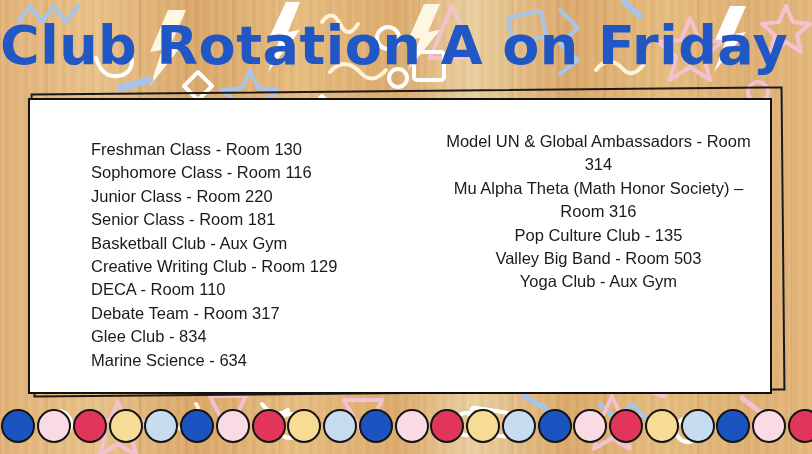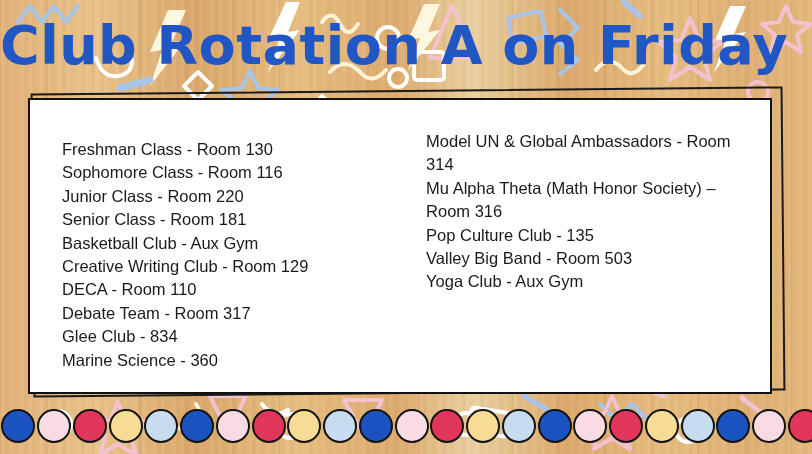--- a/index.html
+++ b/index.html
@@ -104,24 +104,26 @@
     inset: 0;
     display: flex;
     padding: 0;
   }
   .col {
     box-sizing: border-box;
   }
   .col-left {
     width: 350px;
     padding: 38px 0 0 32px;
+    margin-left: 29px;
   }
   .col-right {
     width: 394px;
     padding: 30px 14px 0 48px;
+    text-align: center;
   }
   .club-line {
     font-family: "Liberation Sans", sans-serif;
     font-size: 16.5px;
     line-height: 23.4px;
     color: #1a1a1a;
   }
   .col-right .club-line {
     line-height: 23.4px;
   }
@@ -217,21 +219,21 @@
         <div class="col col-left">
           <div class="club-line">Freshman Class - Room 130</div>
           <div class="club-line">Sophomore Class - Room 116</div>
           <div class="club-line">Junior Class - Room 220</div>
           <div class="club-line">Senior Class - Room 181</div>
           <div class="club-line">Basketball Club - Aux Gym</div>
           <div class="club-line">Creative Writing Club - Room 129</div>
           <div class="club-line">DECA - Room 110</div>
           <div class="club-line">Debate Team - Room 317</div>
           <div class="club-line">Glee Club - 834</div>
-          <div class="club-line">Marine Science - 360</div>
+          <div class="club-line">Marine Science - 634</div>
         </div>
         <div class="col col-right">
           <div class="club-line">Model UN &amp; Global Ambassadors - Room 314</div>
           <div class="club-line">Mu Alpha Theta (Math Honor Society) – Room 316</div>
           <div class="club-line">Pop Culture Club - 135</div>
           <div class="club-line">Valley Big Band - Room 503</div>
           <div class="club-line">Yoga Club - Aux Gym</div>
         </div>
       </div>
     </div>

